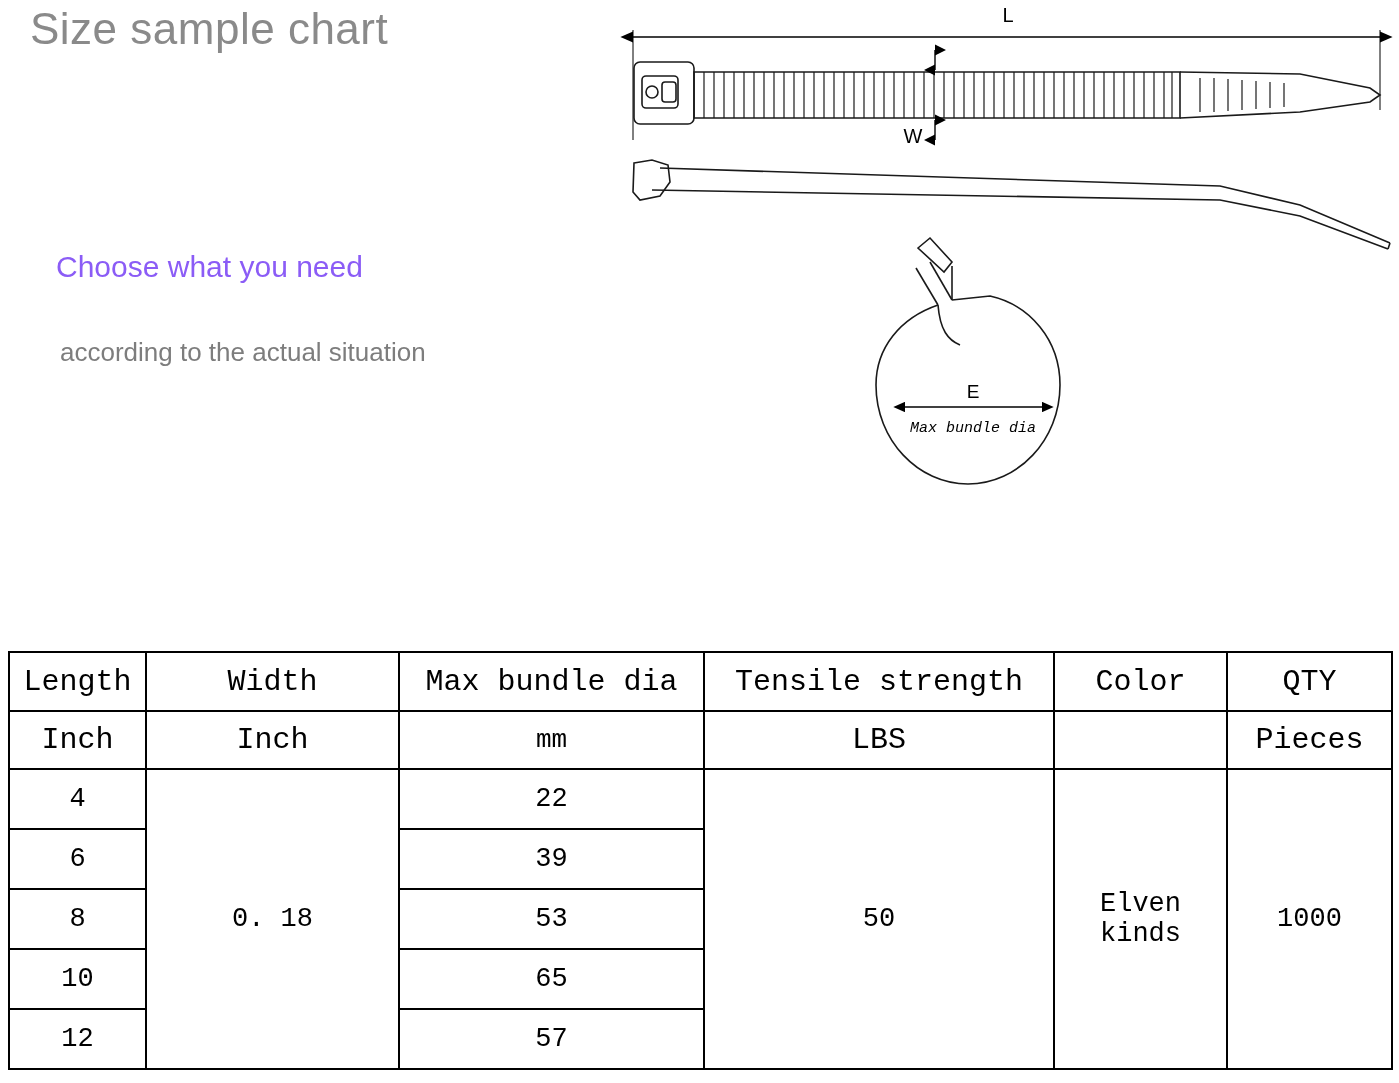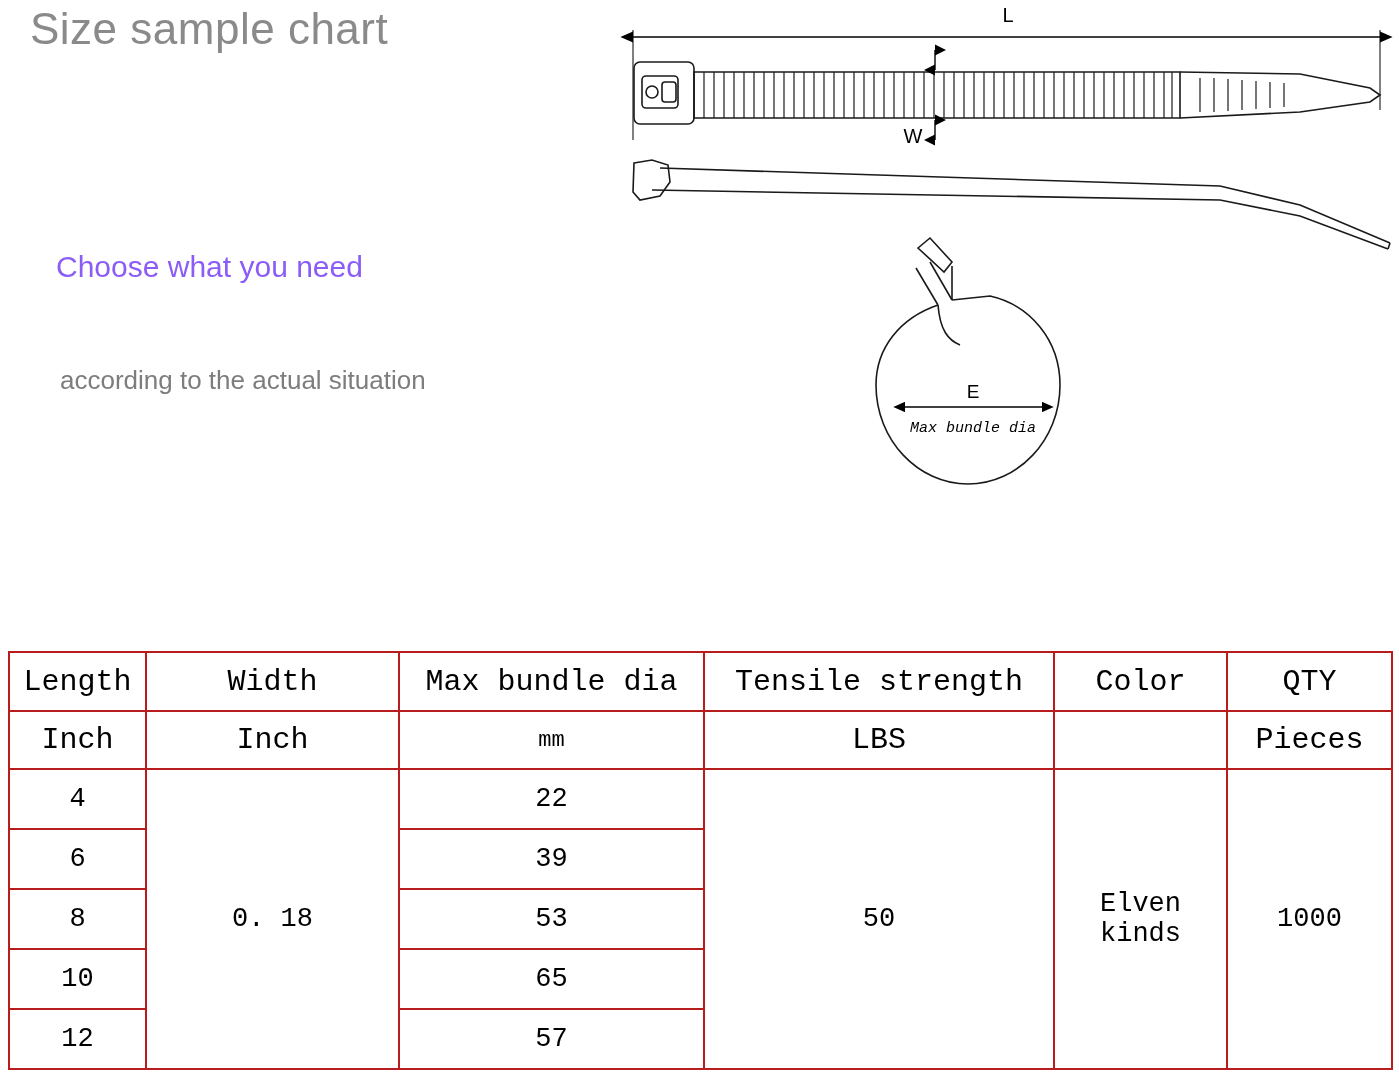--- a/index.html
+++ b/index.html
@@ -32,21 +32,20 @@
     top: 250px;
     font-size: 30px;
     color: #8b5cf6;
   }
   .subtitle-2 {
     position: absolute;
     left: 60px;
     top: 337px;
     font-size: 26px;
     color: #7d7d7d;
-    margin-top: 28px;
   }
 
   
   .drawing {
     position: absolute;
     left: 600px;
     top: 0px;
     width: 799px;
     height: 540px;
   }
@@ -56,30 +55,30 @@
   .spec-table {
     position: absolute;
     left: 8px;
     top: 651px;
     width: 1383px;
     border-collapse: collapse;
     table-layout: fixed;
     font-family: "Liberation Mono", monospace;
   }
   .spec-table td, .spec-table th {
-    border: 2px solid #b91c1c;
+    border: 2px solid #000000;
     text-align: center;
     vertical-align: middle;
     font-weight: normal;
     color: #000;
     padding: 0;
   }
   .hdr-main td { font-size: 30px; height: 59px; }
   .hdr-unit td { font-size: 30px; height: 58px; }
-  .hdr-unit td.small { font-size: 22px; }
+  .hdr-unit td.small { font-size: 26px; }
   .body-row td { font-size: 27px; height: 60px; }
   .big-cell { font-size: 36px; margin-top: 24px; }
   .mid-cell { font-size: 30px; margin-left: 16px; }
   .kinds-cell { font-size: 26px; margin-top: 22px; }
   .qty-cell { font-size: 34px; }
 
   col.c-length { width: 137px; }
   col.c-width  { width: 253px; }
   col.c-dia    { width: 305px; }
   col.c-tens   { width: 350px; }

